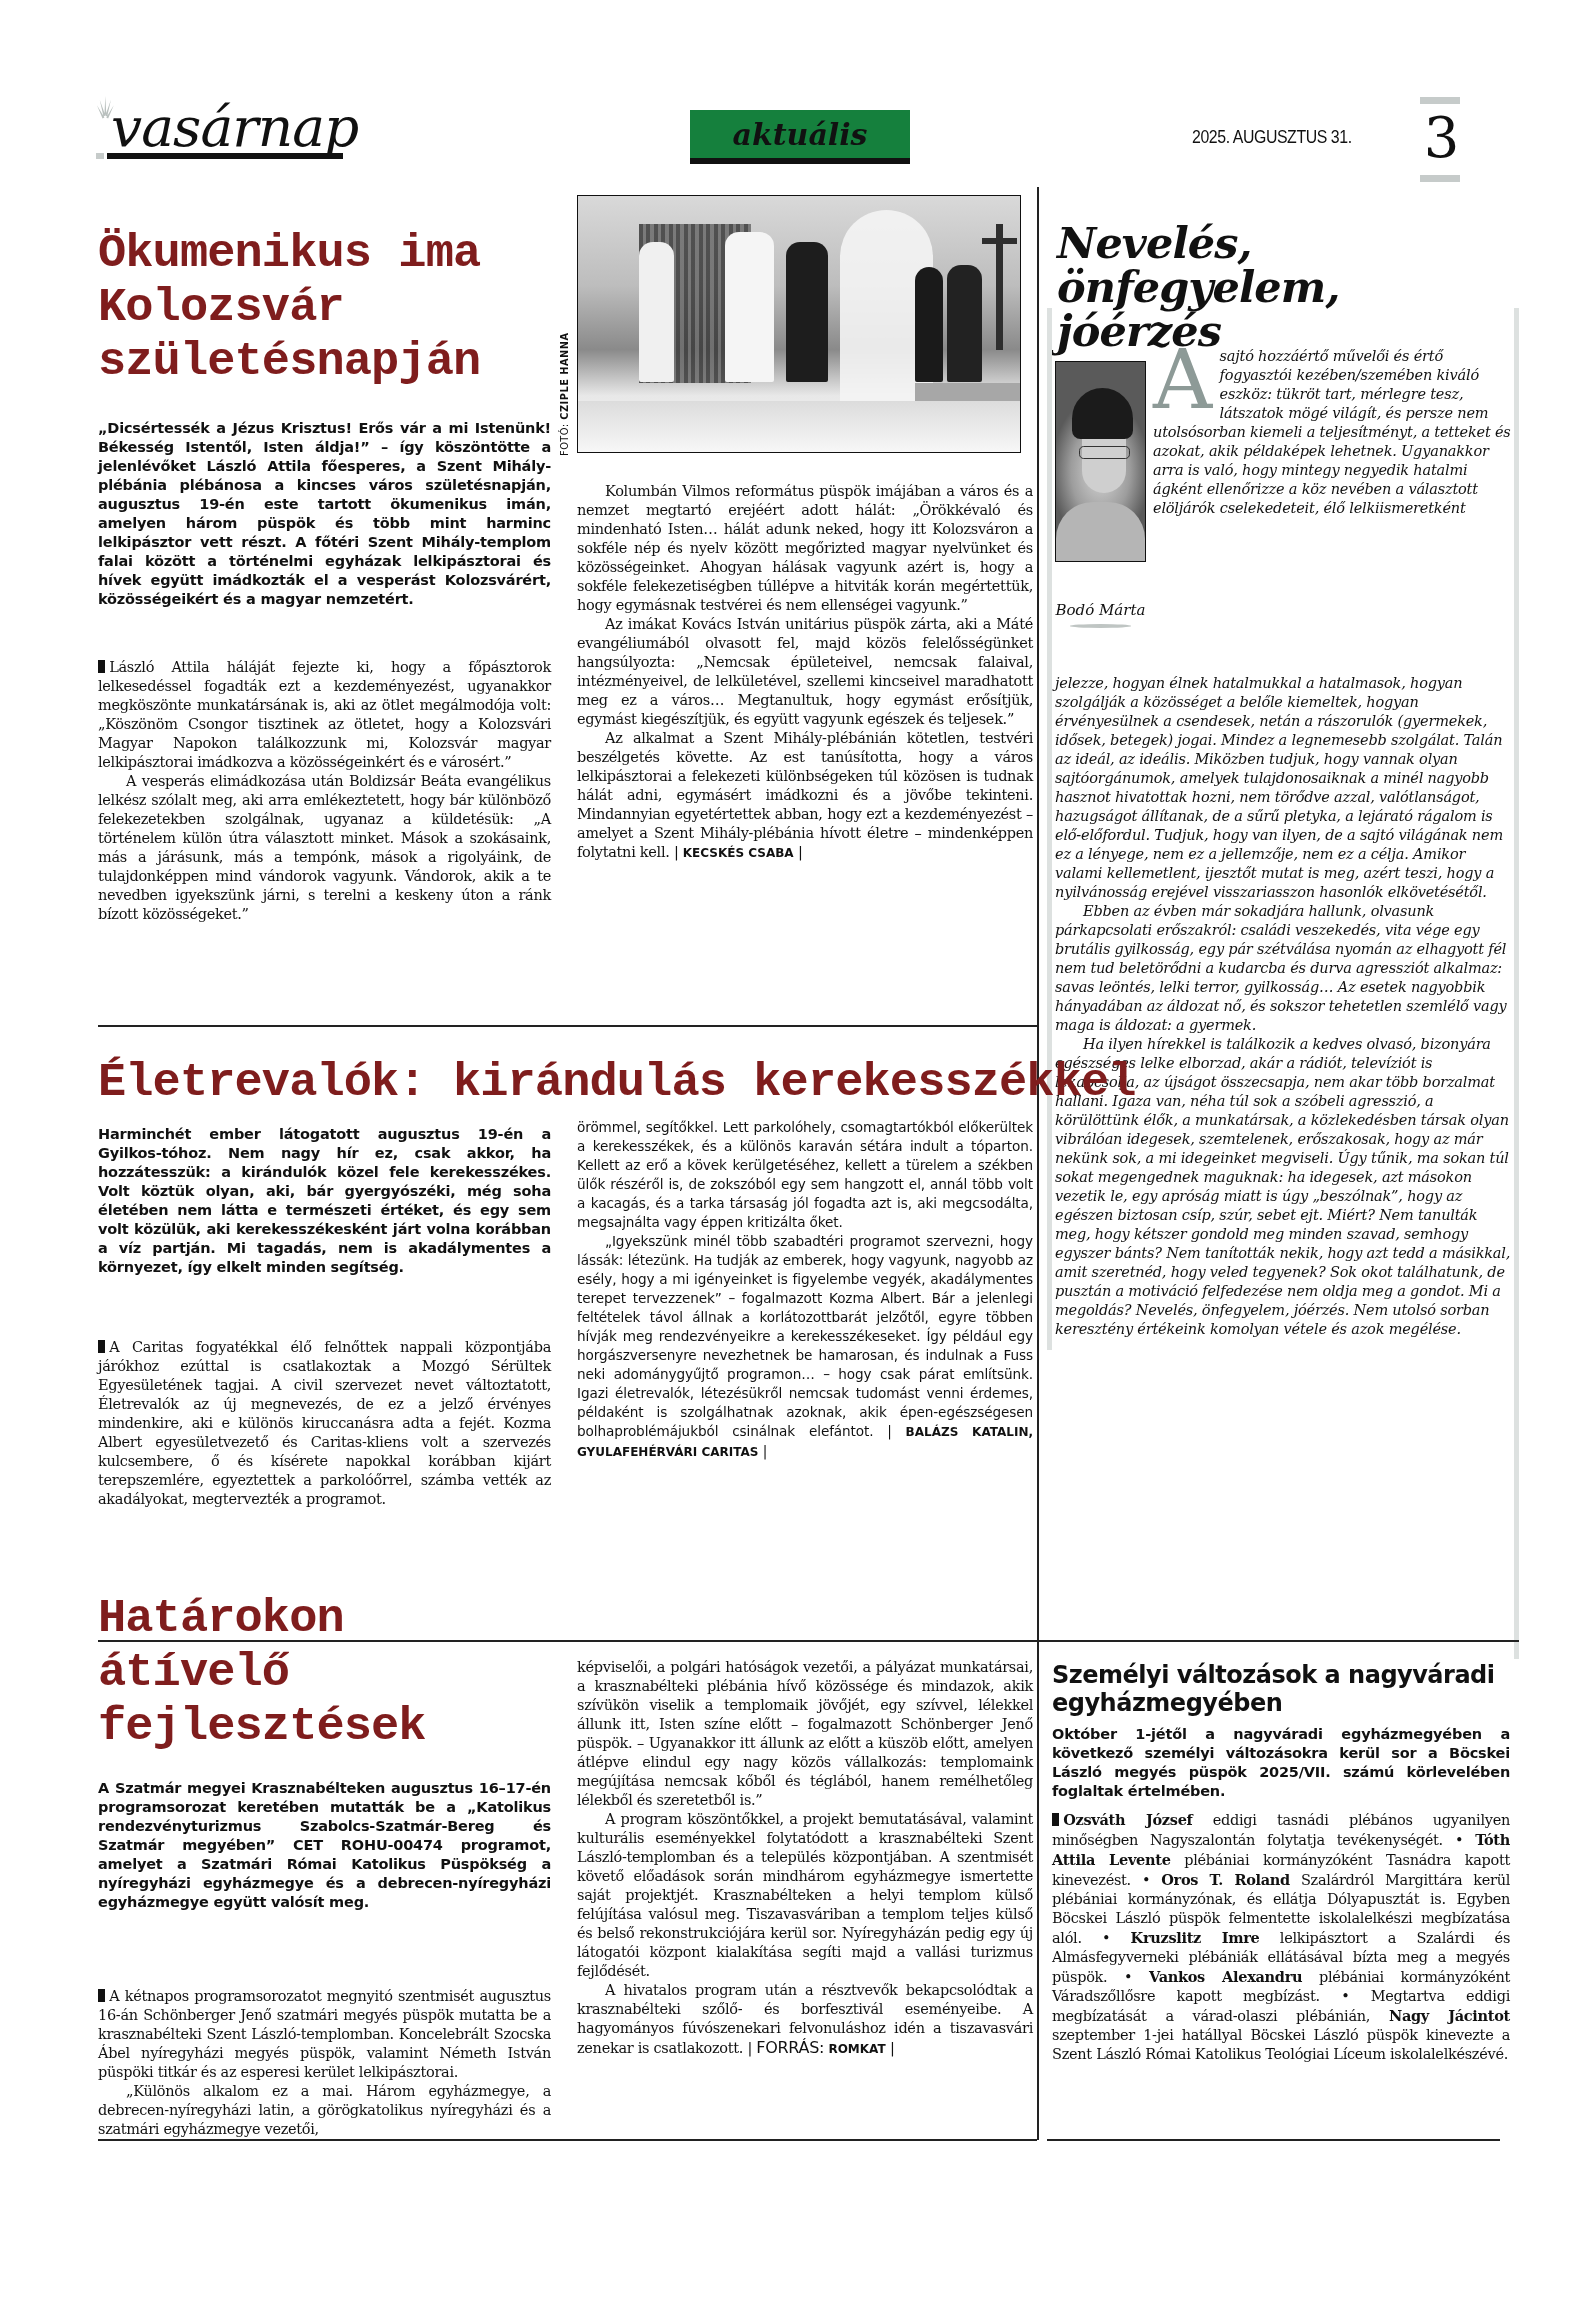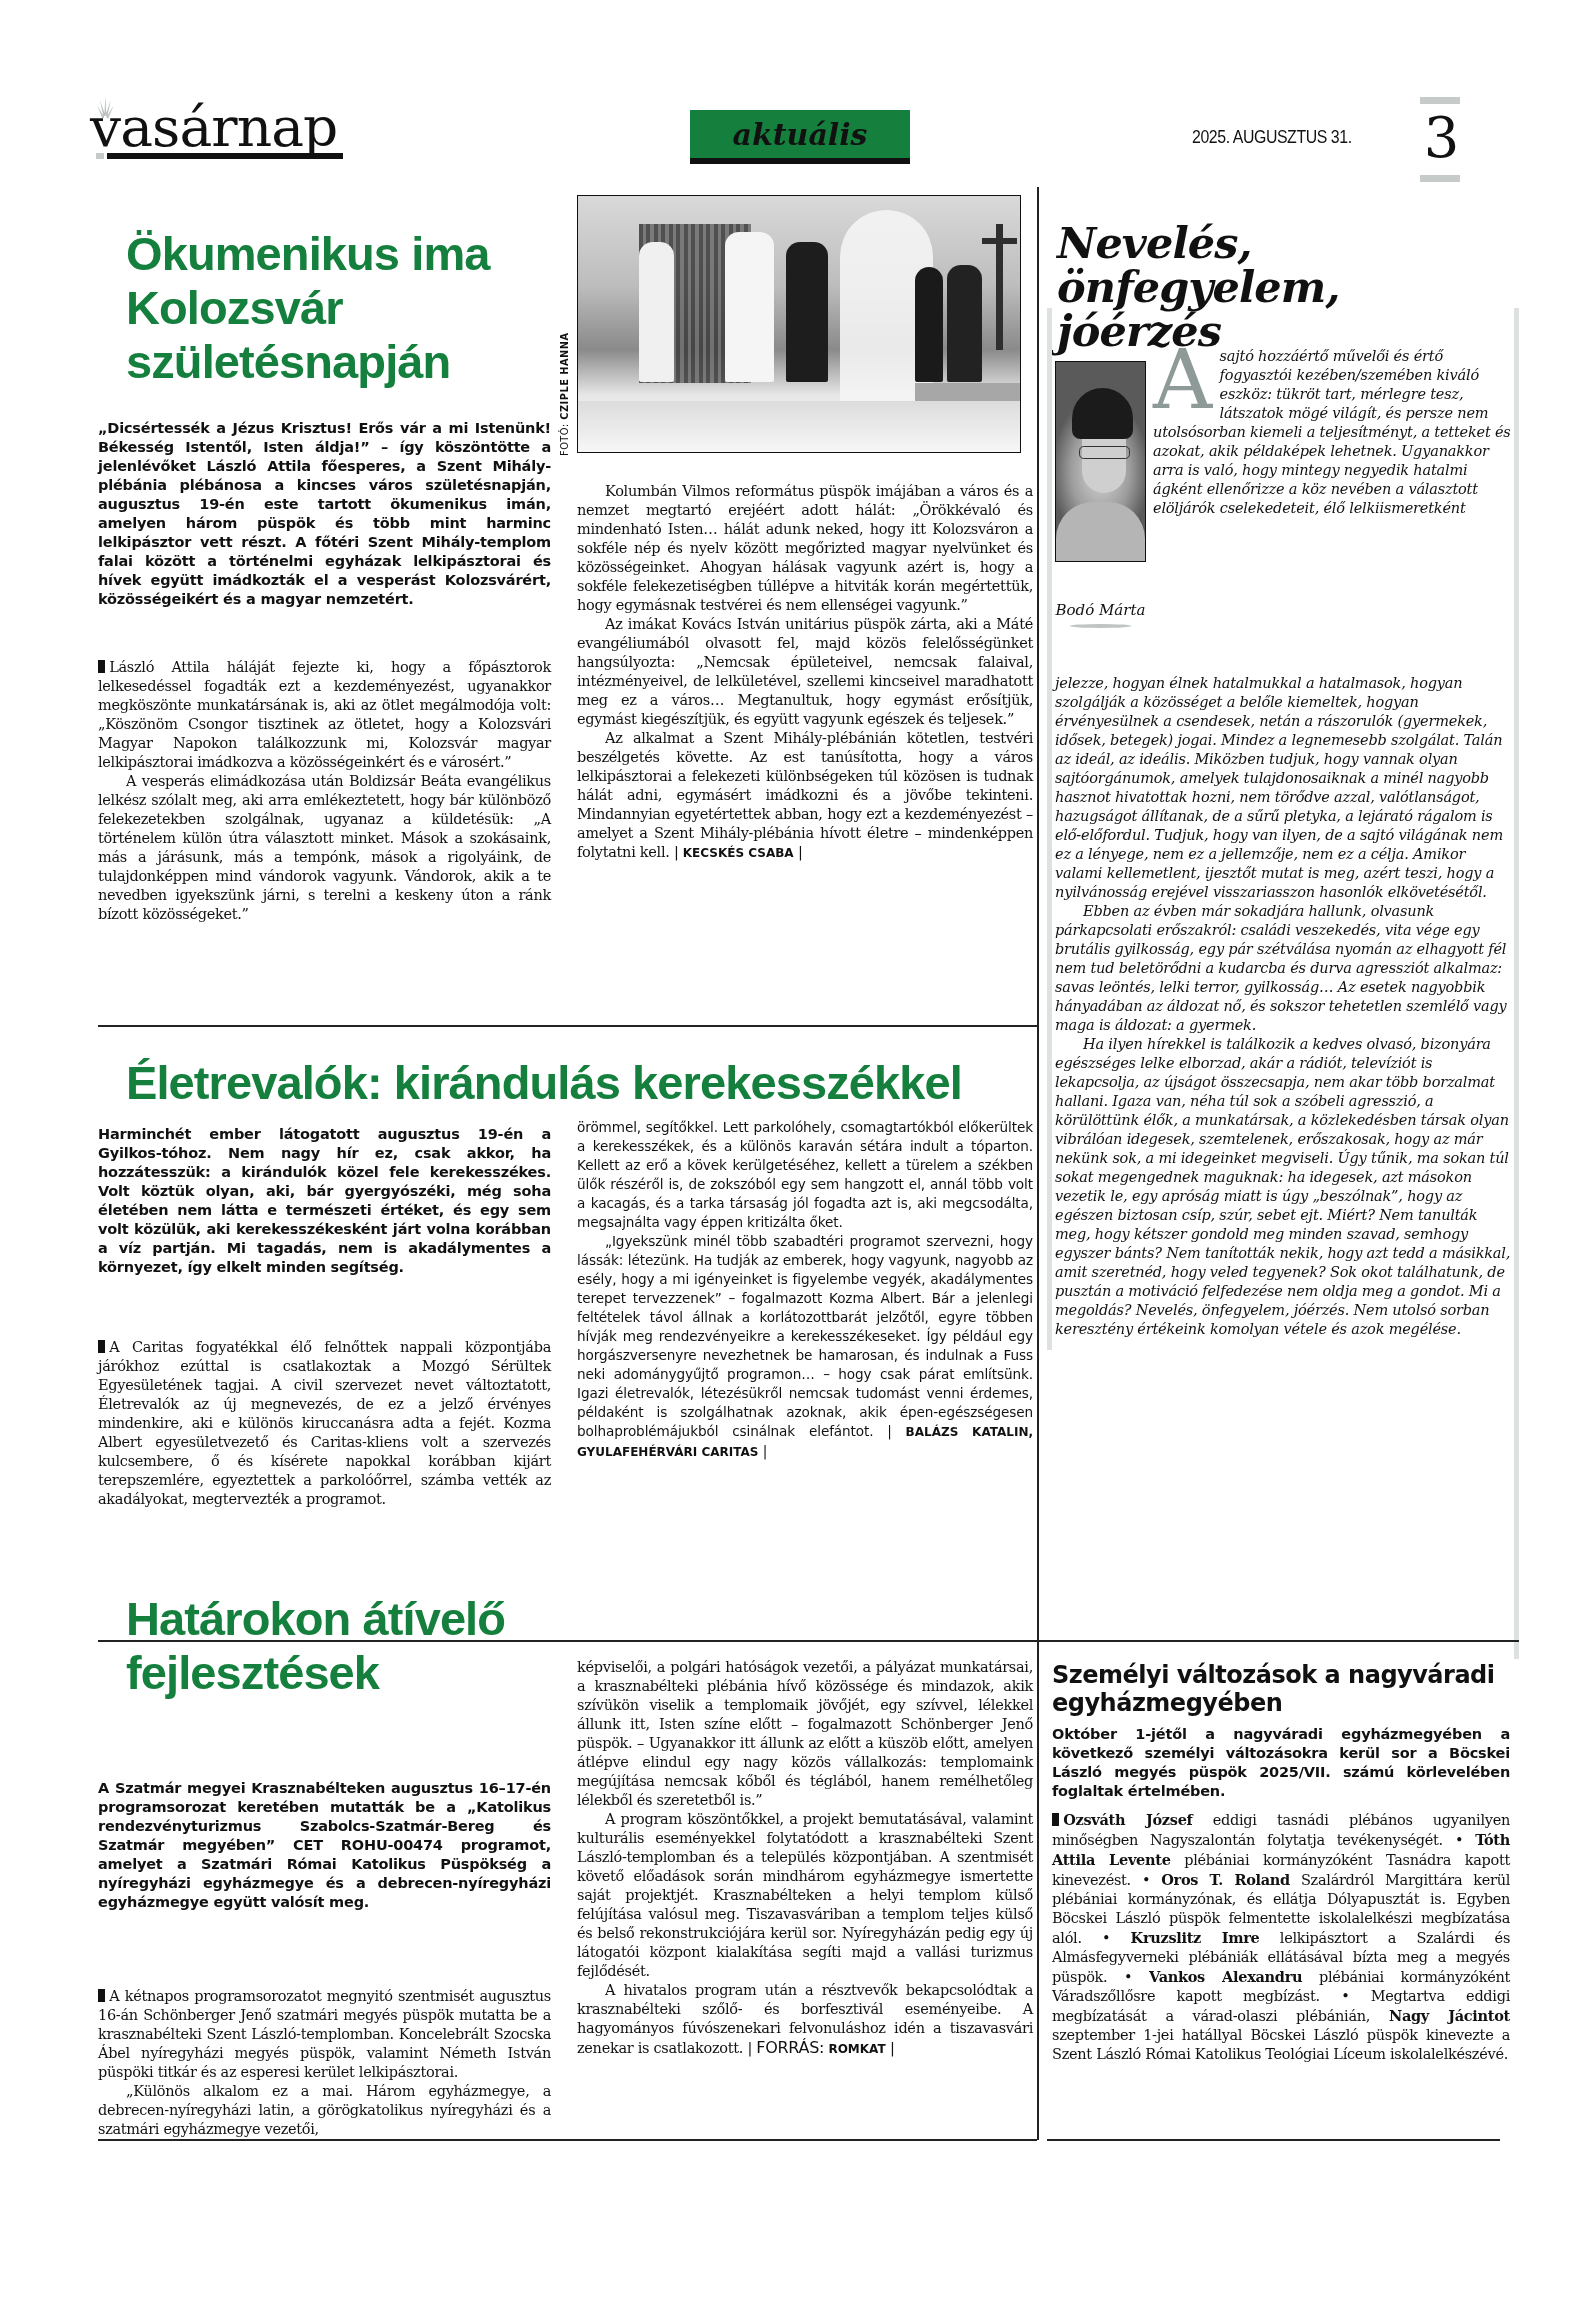--- a/index.html
+++ b/index.html
@@ -1,34 +1,34 @@
 <!DOCTYPE html>
 <html style="font-size:7.5px"><head>
 <meta charset="utf-8">
 <style>
   * { margin:0; padding:0; box-sizing:border-box; }
   html, body { width:1595px; height:2319px; background:#ffffff; overflow:hidden; }
   body { position:relative; font-family:"DejaVu Serif", serif; color:#111; }
 
   
   .masthead { position:absolute; left:0; top:0; width:1595px; height:187px; }
-  .logo { position:absolute; left:90px; top:100px; font-family:"DejaVu Serif", serif; font-size:55px; letter-spacing:-0.9px; color:#111; line-height:1; }
+  .logo { position:absolute; left:111px; top:100px; font-family:"DejaVu Serif", serif; font-style:italic; font-size:55px; letter-spacing:-0.9px; color:#111; line-height:1; }
   .logo-spark { position:absolute; left:96px; top:96px; width:18.7px; height:28px; }
   .logo-bar { position:absolute; left:107px; top:153px; width:236px; height:5.6px; background:#111; }
   .logo-bar-grey { position:absolute; left:96px; top:153px; width:8.4px; height:5.6px; background:#c6cbca; }
   .section-tab { position:absolute; left:690px; top:110px; width:220px; height:54px; background:#15803d; border-bottom:6.5px solid #111; display:flex; align-items:center; justify-content:center; }
   .section-tab span { font-style:italic; font-weight:bold; font-size:30px; font-family:"DejaVu Serif", serif; }
   .date { position:absolute; left:1192px; top:126px; font-family:"Liberation Sans", sans-serif; font-size:18.7px; letter-spacing:-0.5px; transform:scaleX(0.85); transform-origin:left; }
   .pageno-wrap { position:absolute; left:1420px; top:97px; width:40px; height:84px; }
   .pageno-top, .pageno-bot { position:absolute; left:0; width:40px; height:6.5px; background:#c6cbca; }
   .pageno-top { top:0; } .pageno-bot { top:78px; }
   .pageno { position:absolute; left:3.7px; top:13px; font-family:"DejaVu Serif", serif; font-size:56px; line-height:1; }
 
   
-  .head-bold { font-family:Liberation Sans, sans-serif; font-weight:bold; color:#15803d; letter-spacing:-0.9px;margin-left:28px; }
+  .head-bold { font-family:Liberation Mono, monospace; font-weight:bold; color:#7f1d1d; letter-spacing:-0.9px; }
   .lead { font-family:"DejaVu Sans", sans-serif; font-weight:bold; font-size:14.5px; line-height:19px; text-align:justify; letter-spacing:-0.2px; }
   .body { font-family:"DejaVu Serif", serif; font-size:14.5px; line-height:19px; text-align:justify; letter-spacing:-0.3px; }
   .body p { text-indent:28px; }
   .body p.first { text-indent:0; }
   .blk { display:inline-block; width:6.5px; height:13px; background:#111; margin-right:4.7px; vertical-align:-1.4px; }
   .byline { font-family:"DejaVu Sans", sans-serif; font-weight:bold; font-size:12px; letter-spacing:0; }
   .sep { font-family:"DejaVu Sans", sans-serif; font-weight:normal; }
   .hr { position:absolute; height:1.9px; background:#222; }
   .vr { position:absolute; width:1.9px; background:#222; }
 

